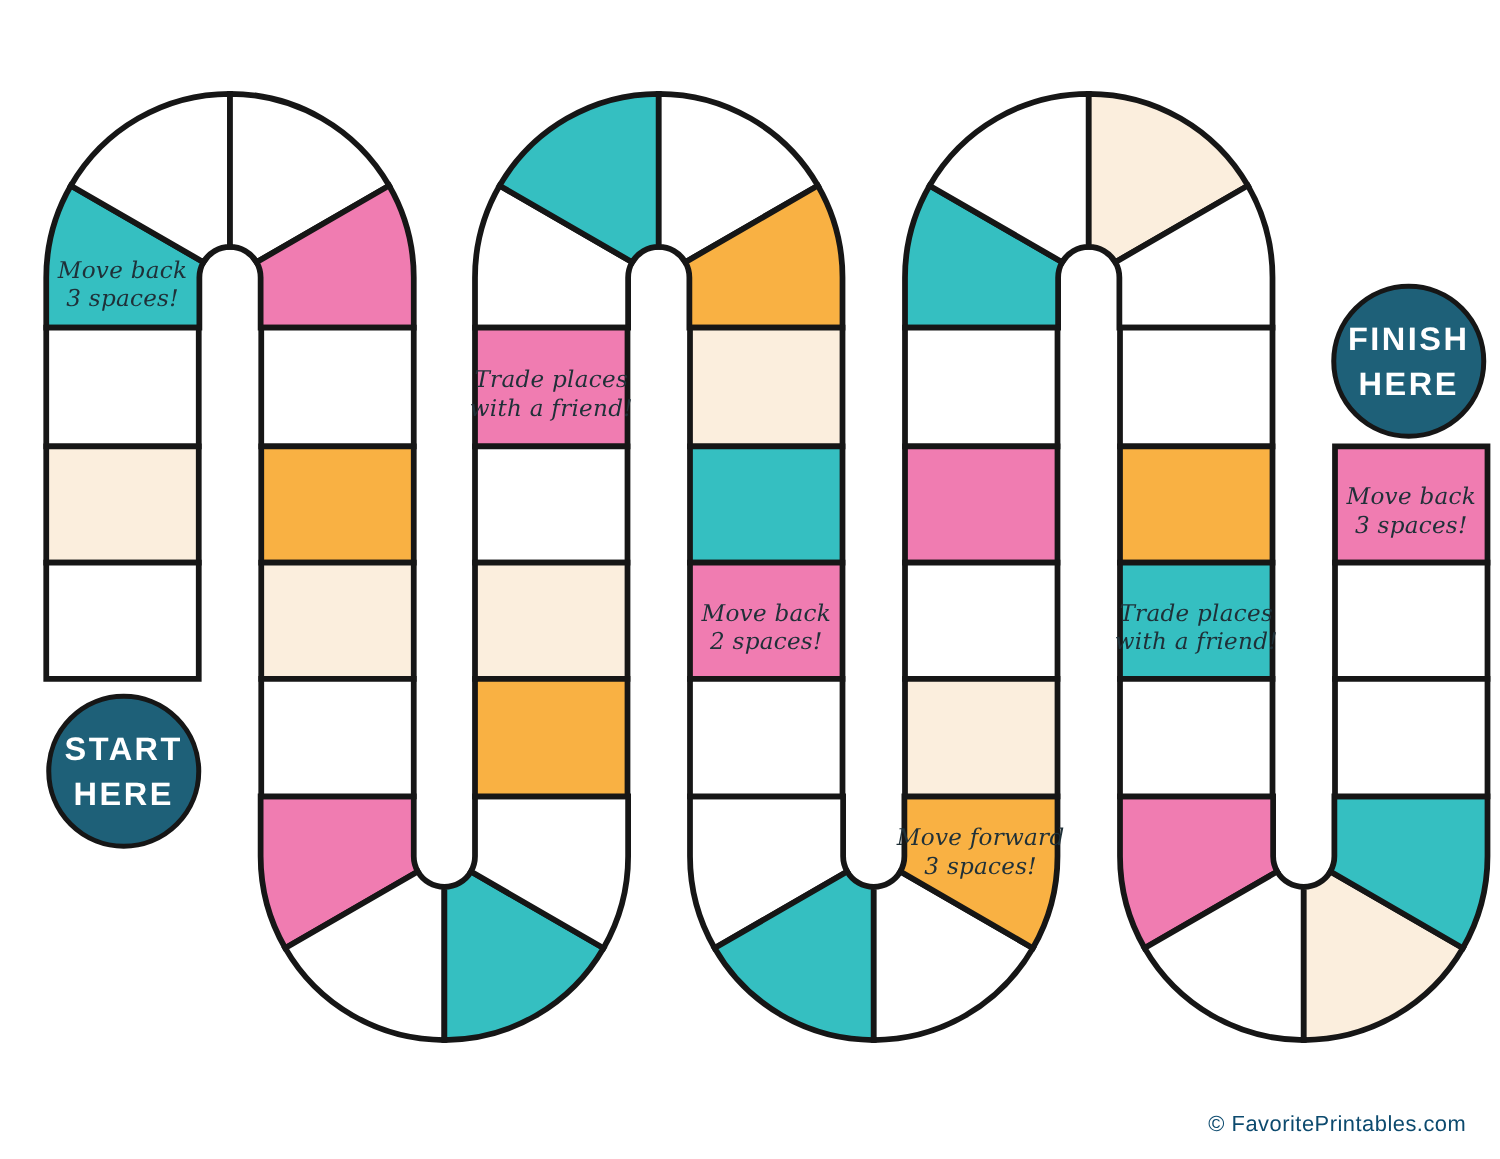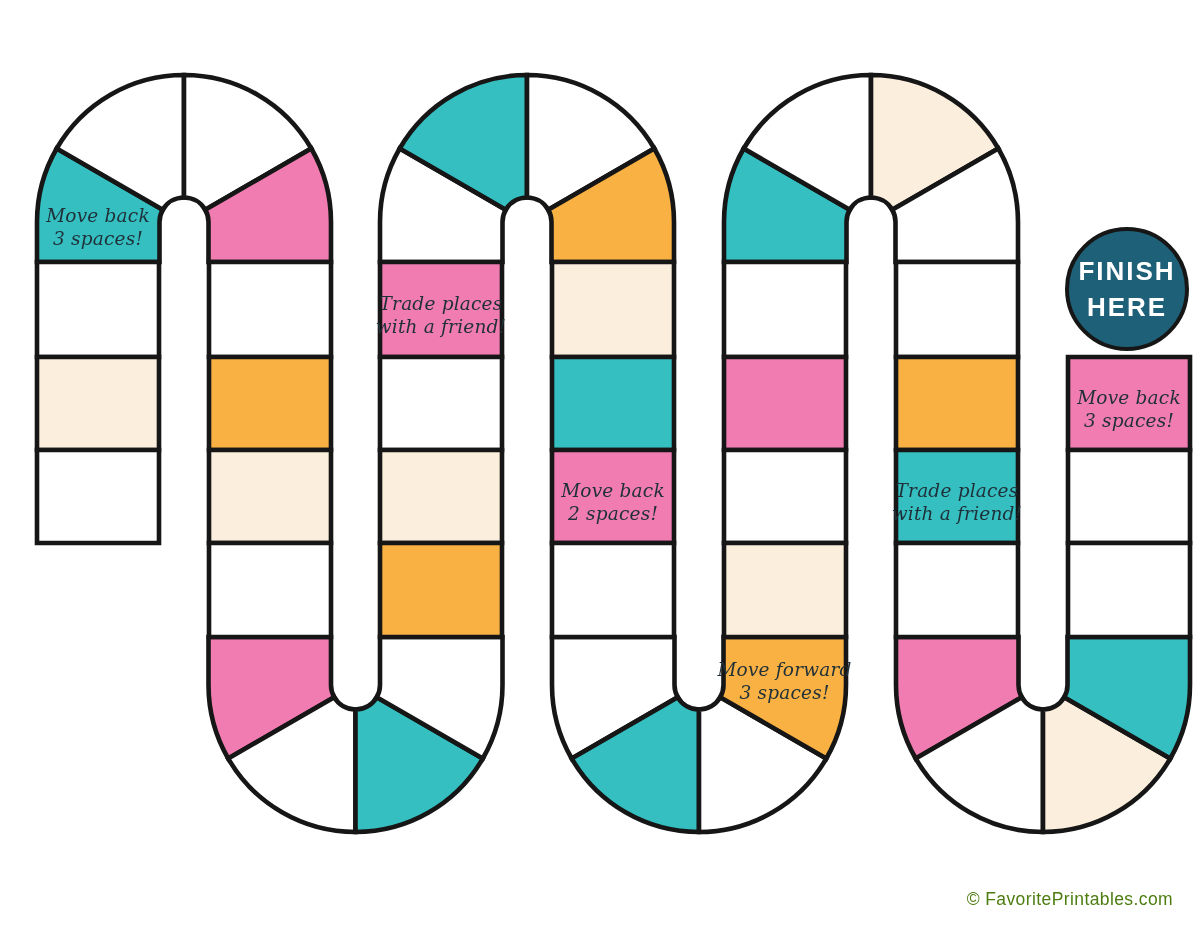--- a/index.html
+++ b/index.html
@@ -97,21 +97,25 @@
         <text x="429" y="332.5" text-anchor="middle" fill="#1F3038" class="cell-label">with a friend!</text>
         <text x="601" y="496.5" text-anchor="middle" fill="#1F3038" class="cell-label">Move back</text>
         <text x="601" y="519.5" text-anchor="middle" fill="#1F3038" class="cell-label">2 spaces!</text>
         <text x="945" y="496.5" text-anchor="middle" fill="#1F3038" class="cell-label">Trade places</text>
         <text x="945" y="519.5" text-anchor="middle" fill="#1F3038" class="cell-label">with a friend!</text>
         <text x="1117" y="403.5" text-anchor="middle" fill="#1F3038" class="cell-label">Move back</text>
         <text x="1117" y="426.5" text-anchor="middle" fill="#1F3038" class="cell-label">3 spaces!</text>
       </g>
   </svg>
 
+  <div class="badge" id="start-badge" style="background: rgb(30, 96, 120); border-color: rgb(22, 22, 22);">
+    <span>START</span>
+    <span>HERE</span>
+  </div>
 
   <div class="badge" id="finish-badge" style="background: rgb(30, 96, 120); border-color: rgb(22, 22, 22);">
     <span>FINISH</span>
     <span>HERE</span>
   </div>
 
-  <div class="copyright" style="color: #4d7c0f;">© FavoritePrintables.com</div>
+  <div class="copyright" style="color: #0c4a6e;">© FavoritePrintables.com</div>
 
 </div>
 
 </body></html>

